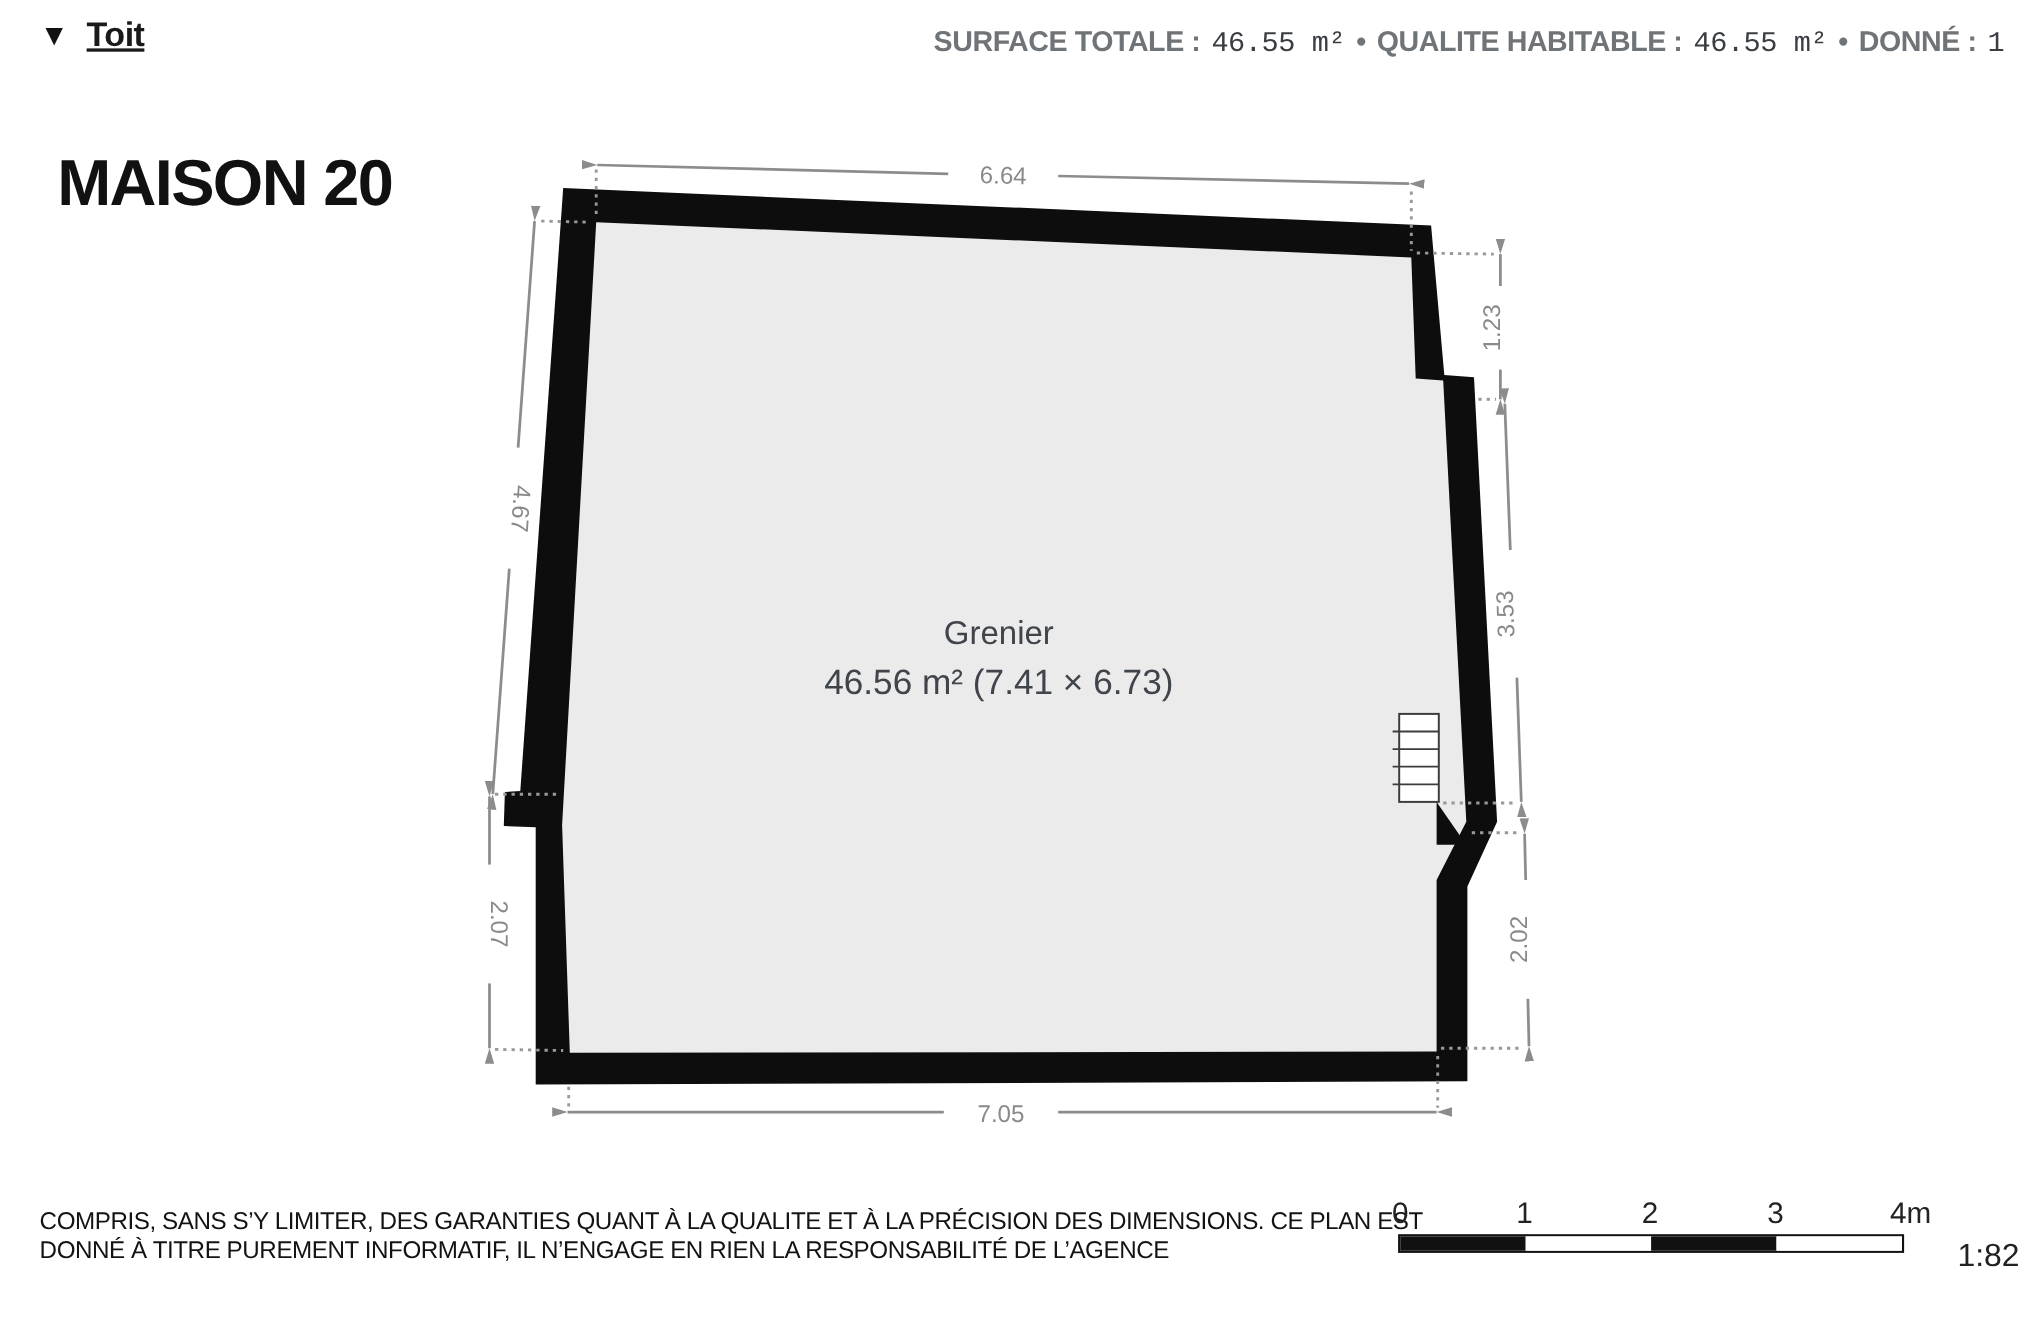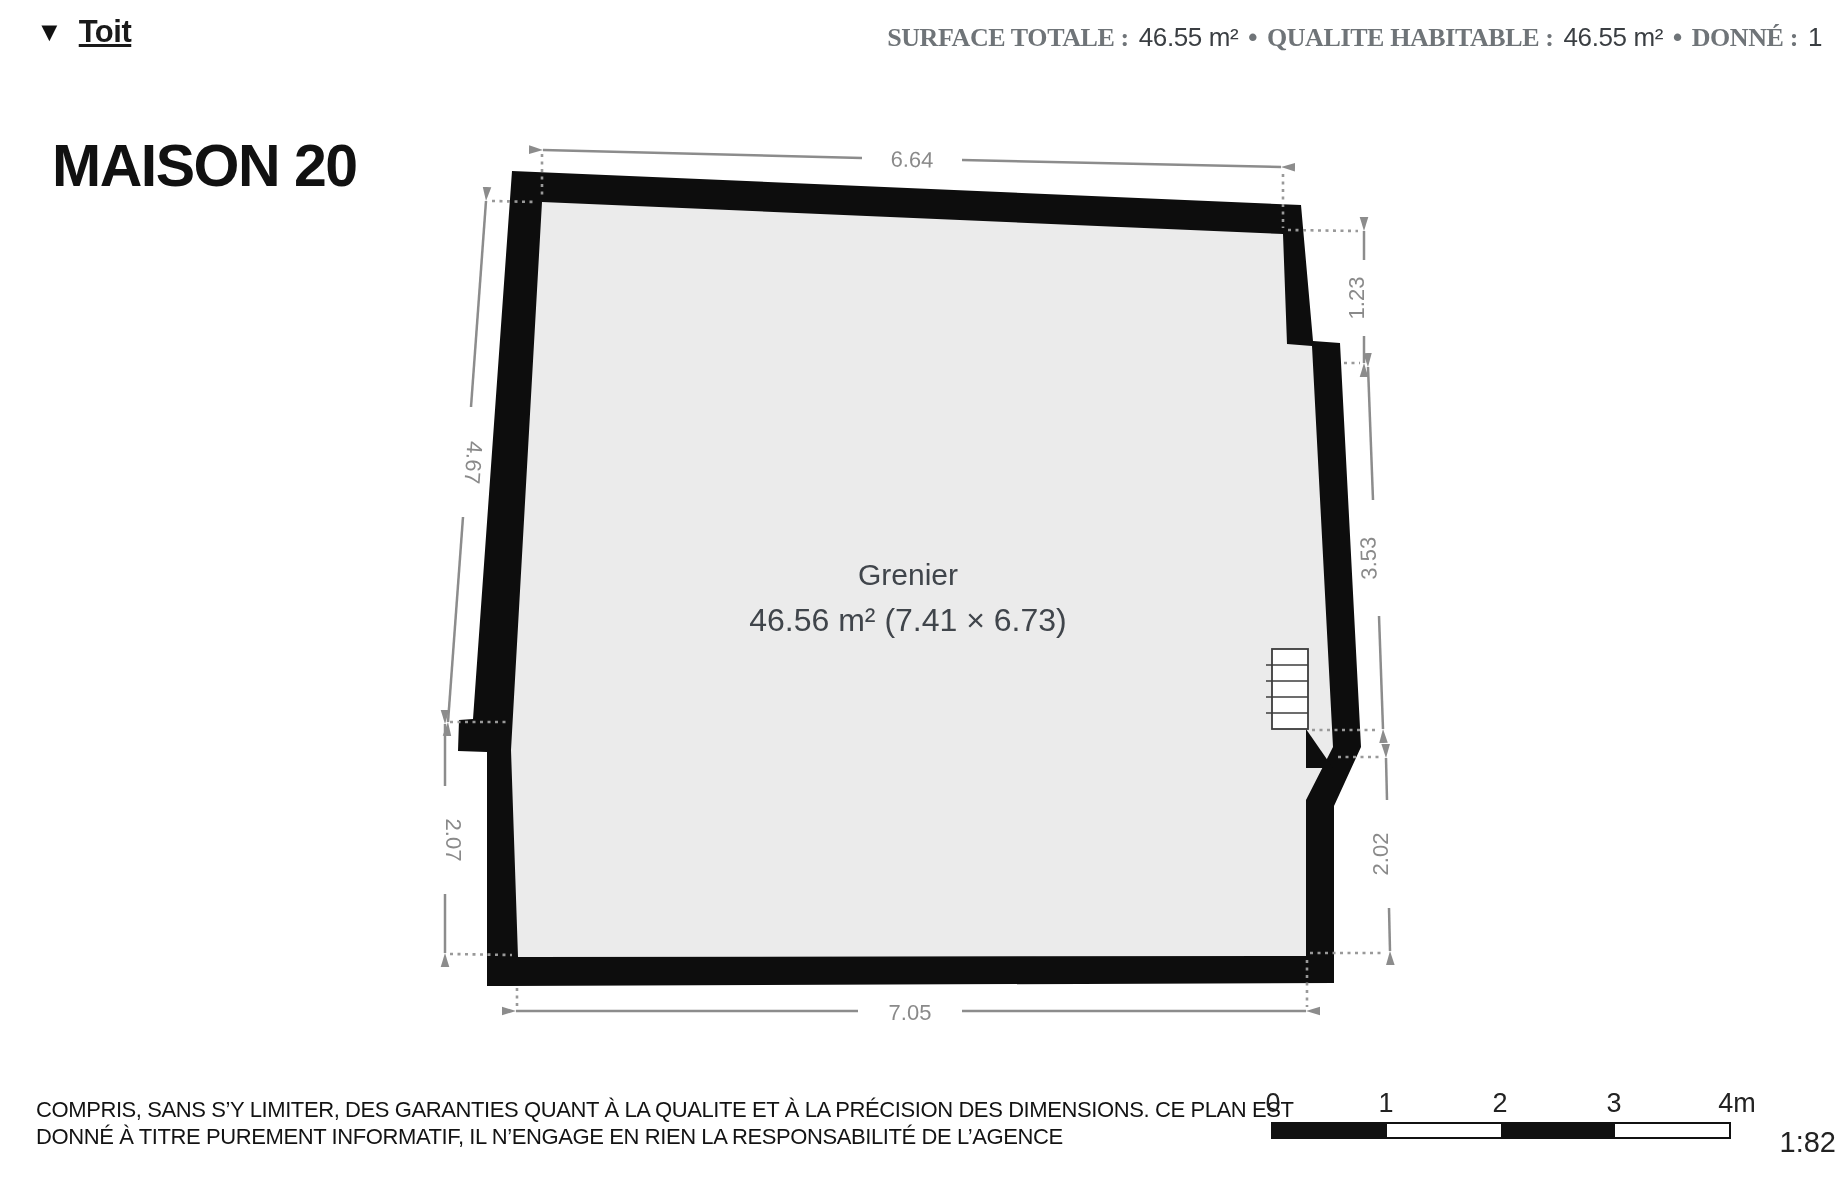--- a/index.html
+++ b/index.html
@@ -6,22 +6,22 @@
   body{font-family:"Liberation Sans", sans-serif; -webkit-font-smoothing:antialiased;}
   .page{position:relative;width:1847px;height:1200px;background:#fff;overflow:hidden;}
 
   
   .level{position:absolute;left:36px;top:14px;display:flex;align-items:center;gap:16px;color:#111;}
   .level .tri{font-size:27px;line-height:1;color:#111;}
   .level .lvl-label{font-size:31px;font-weight:bold;letter-spacing:-0.5px;color:#1a1a1a;text-decoration:underline;}
 
   .summary{position:absolute;right:25px;top:22px;display:flex;align-items:baseline;gap:10px;
            font-size:26px;letter-spacing:-0.4px;white-space:nowrap;}
-  .summary .lab{font-weight:bold;color:#6f7478;font-family:Liberation Serif, serif;}
-  .summary .val{color:#3a3e42;}
+  .summary .lab{font-weight:bold;color:#6f7478;}
+  .summary .val{color:#3a3e42;font-family:Liberation Mono, monospace;}
   .summary .dot{color:#6f7478;font-weight:bold;}
 
   .title{position:absolute;left:52px;top:132px;font-size:59px;font-weight:bold;
          letter-spacing:-1.5px;color:#111;}
 
   
   .plan-svg{position:absolute;left:0;top:0;width:1847px;height:1200px;}
   .plan-svg text{font-family:"Liberation Sans", sans-serif;}
   .dim-line{stroke:#8c8c8c;stroke-width:2.5;fill:none;}
   .ext-line{stroke:#999999;stroke-width:2.6;fill:none;stroke-dasharray:3 4.5;}

